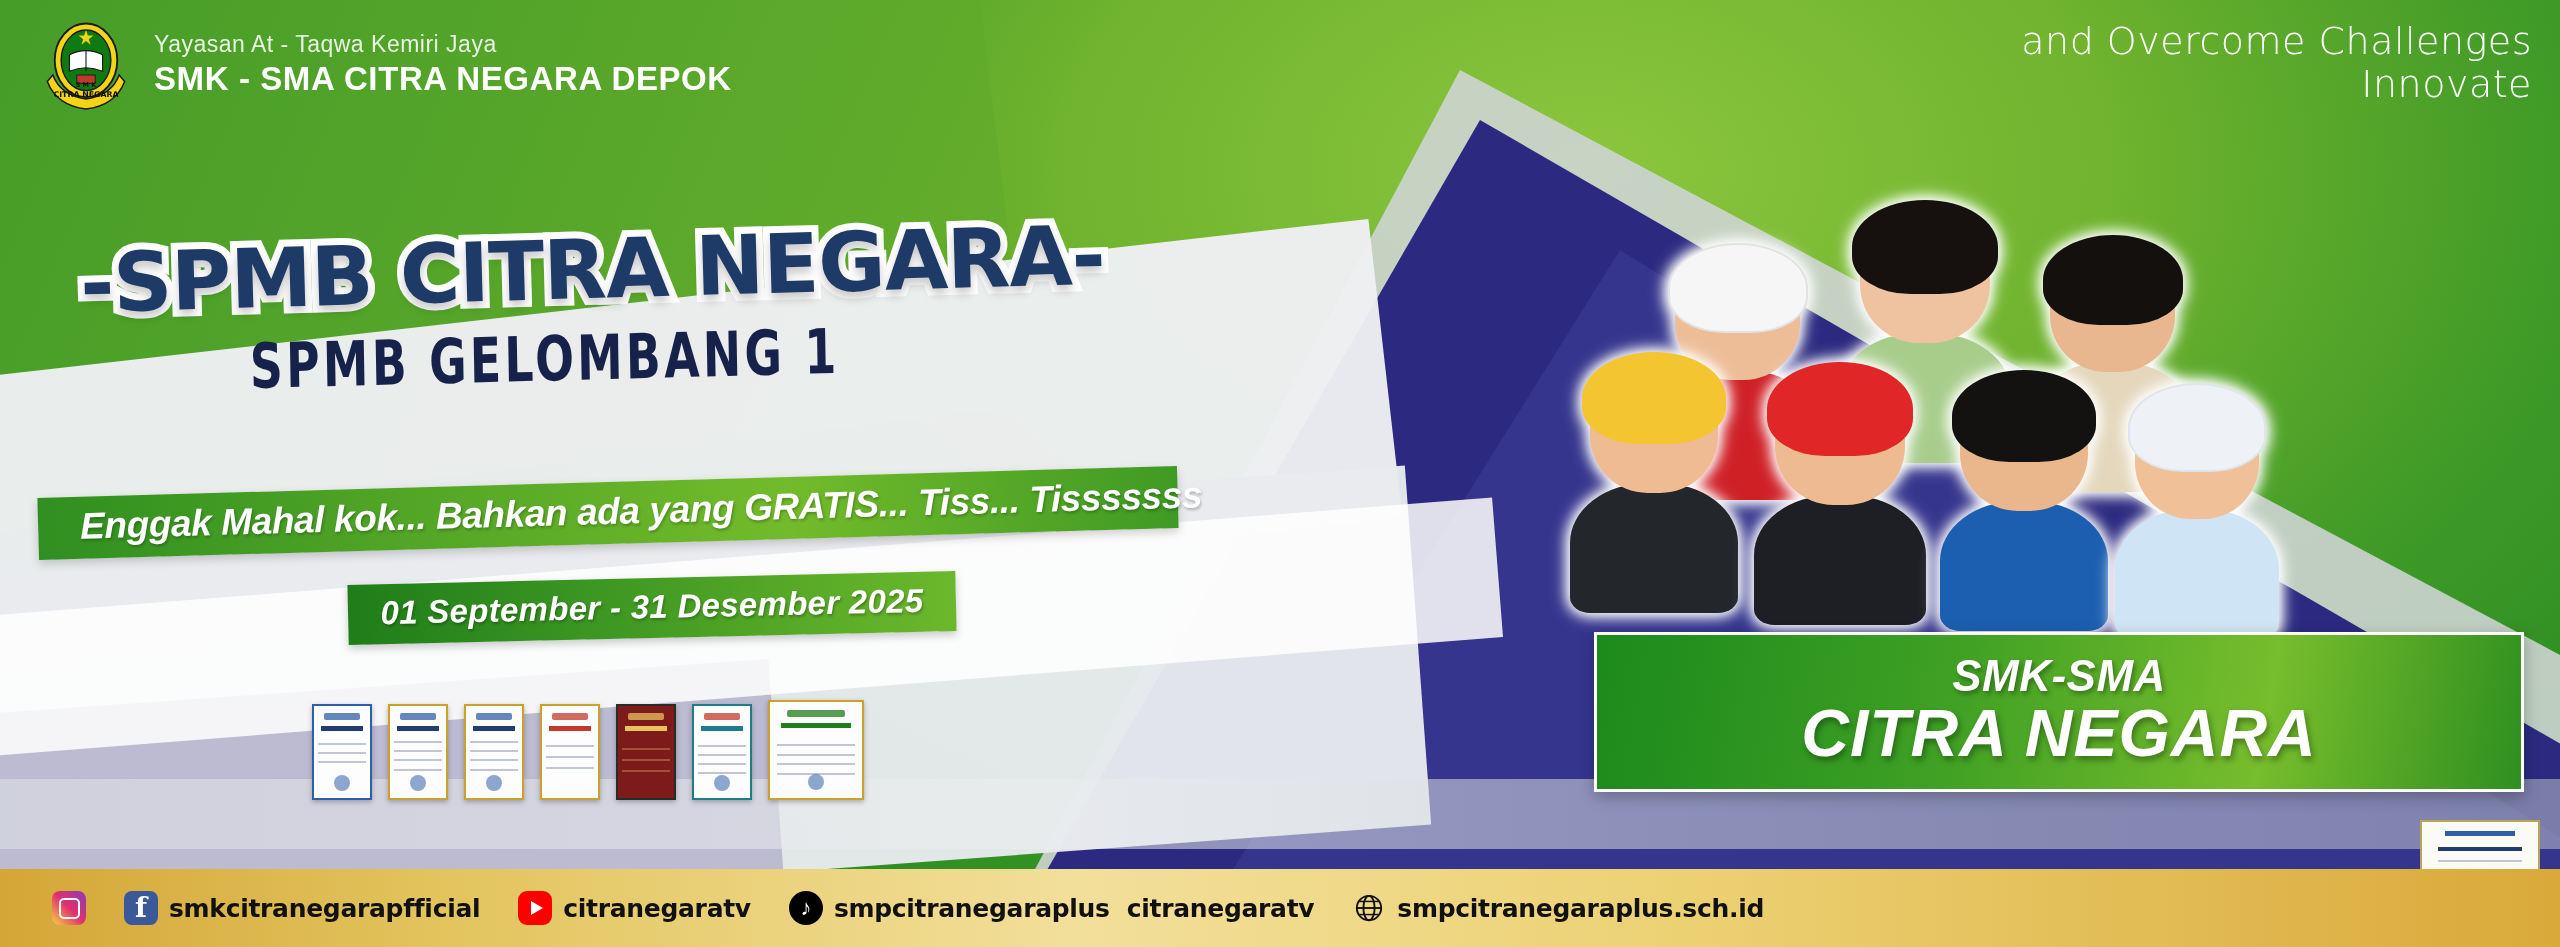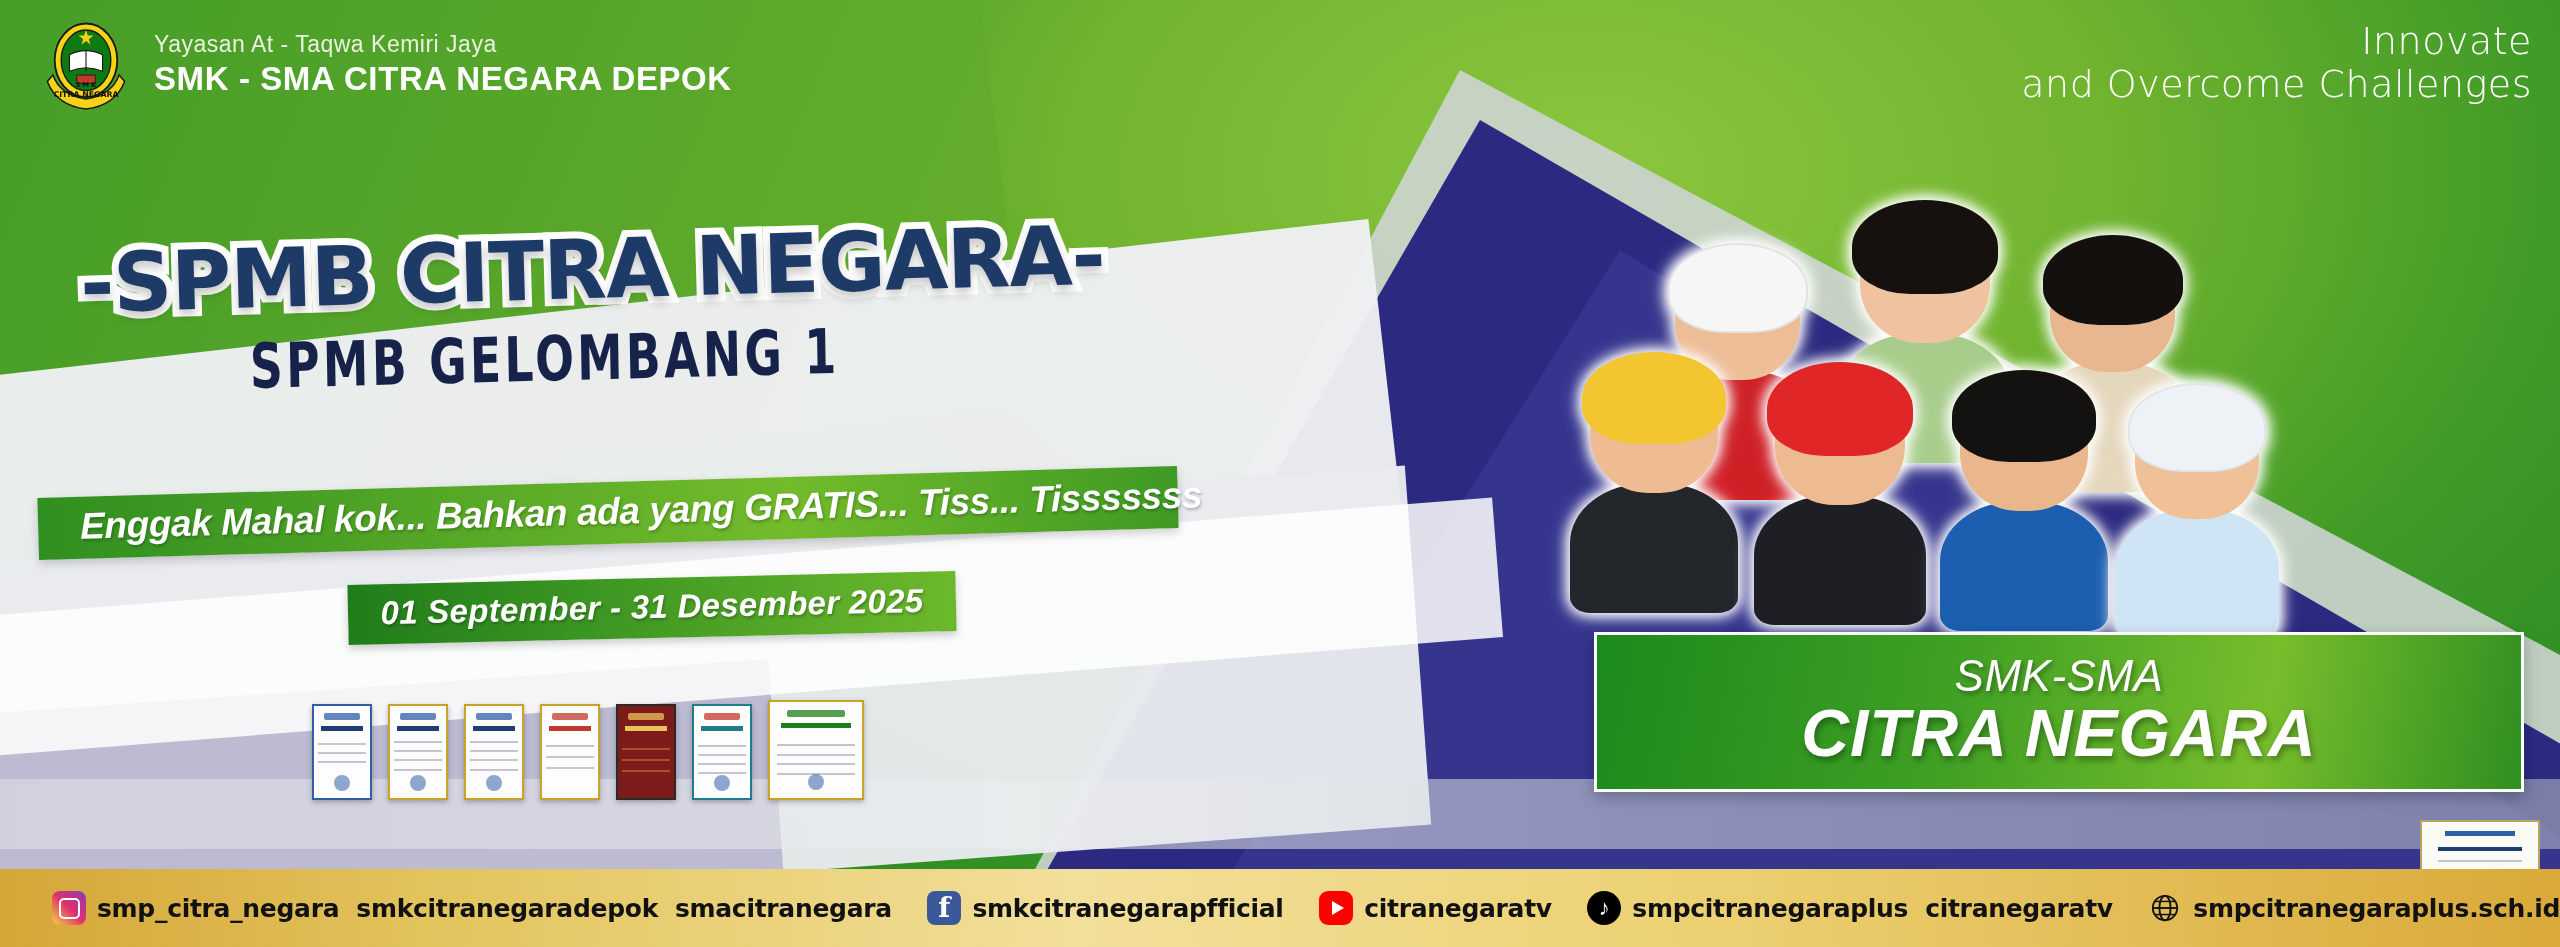--- a/index.html
+++ b/index.html
@@ -141,21 +141,21 @@
   .stu .hair{position:absolute;left:-6%;top:-10%;width:112%;height:72%;border-radius:50% 50% 40% 40%;}
   .stu .body{width:132%;height:130px;margin-left:-16%;margin-top:-10px;border-radius:46% 46% 12% 12%;}
 
   
   .label-box{
     position:absolute; right:36px; top:632px; width:930px; height:160px; z-index:46;
     background:linear-gradient(100deg,#1c8a1c 0%, #3fa024 38%, #77bd2c 72%, #2f8f20 100%);
     border:3px solid #ffffff; box-shadow:0 5px 14px rgba(0,0,0,.25);
     display:flex; flex-direction:column; align-items:center; justify-content:center;
   }
-  .label-box .l1{color:#fff;font-size:44px;font-weight:normal;font-style:italic;letter-spacing:.5px;text-shadow:2px 3px 5px rgba(0,0,0,.35);line-height:1;}
+  .label-box .l1{color:#fff;font-size:44px;font-weight:bold;font-style:italic;letter-spacing:.5px;text-shadow:2px 3px 5px rgba(0,0,0,.35);line-height:1;}
   .label-box .l2{color:#fff;font-size:66px;font-weight:bold;font-style:italic;letter-spacing:1px;text-shadow:2px 4px 6px rgba(0,0,0,.35);line-height:1.08;}
 
   .mini-cert{
     position:absolute; right:20px; top:820px; width:120px; height:78px;
     background:#fbfbf6; border:2px solid #b8a45a; z-index:46; overflow:hidden;
   }
   .mini-cert .hd{position:absolute;left:20%;right:20%;top:12%;height:5px;background:#2f5fa6;}
   .mini-cert .ttl{position:absolute;left:14%;right:14%;top:34%;height:4px;background:#1f3d73;}
   .mini-cert .line{position:absolute;left:14%;right:14%;height:2px;background:#9aa4b5;opacity:.6;}
 
@@ -209,22 +209,22 @@
         <text x="50" y="75" font-size="7" font-family="DejaVu Sans, sans-serif" font-weight="bold" text-anchor="middle" fill="#111">S M K</text>
       </svg>
     </div>
     <div class="hdr-text">
       <div class="hdr-sub">Yayasan At - Taqwa Kemiri Jaya</div>
       <div class="hdr-main">SMK - SMA CITRA NEGARA DEPOK</div>
     </div>
   </div>
 
   <div class="motto">
+    <div>and Overcome Challenges</div>
     <div>Innovate</div>
-    <div>and Overcome Challenges</div>
   </div>
 
   <div class="headline-wrap">
     <div class="headline">-SPMB CITRA NEGARA-</div>
   </div>
   <div class="subhead">SPMB GELOMBANG 1</div>
 
   <div class="tagbar">
     <span>Enggak Mahal kok... Bahkan ada yang GRATIS... Tiss... Tisssssss</span>
   </div>
@@ -348,25 +348,20 @@
     <div class="hd"></div>
       <div class="ttl"></div>
     <div class="line" style="top:52%"></div>
       <div class="line" style="top:66%"></div>
       <div class="line" style="top:80%"></div>
   </div>
 
   <div class="footer">
     <div class="fitem">
       <div class="ico ig"></div>
-      <div class="fhandles">
-        <span class="fhandle">smp_citra_negara</span>
-        <span class="fhandle">smkcitranegaradepok</span>
-        <span class="fhandle">smacitranegara</span>
-      </div>
     </div>
     <div class="gap"></div>
     <div class="fitem">
       <div class="ico fb">f</div>
       <div class="fhandles">
         <span class="fhandle">smkcitranegarapfficial</span>
       </div>
     </div>
     <div class="gap"></div>
     <div class="fitem">

